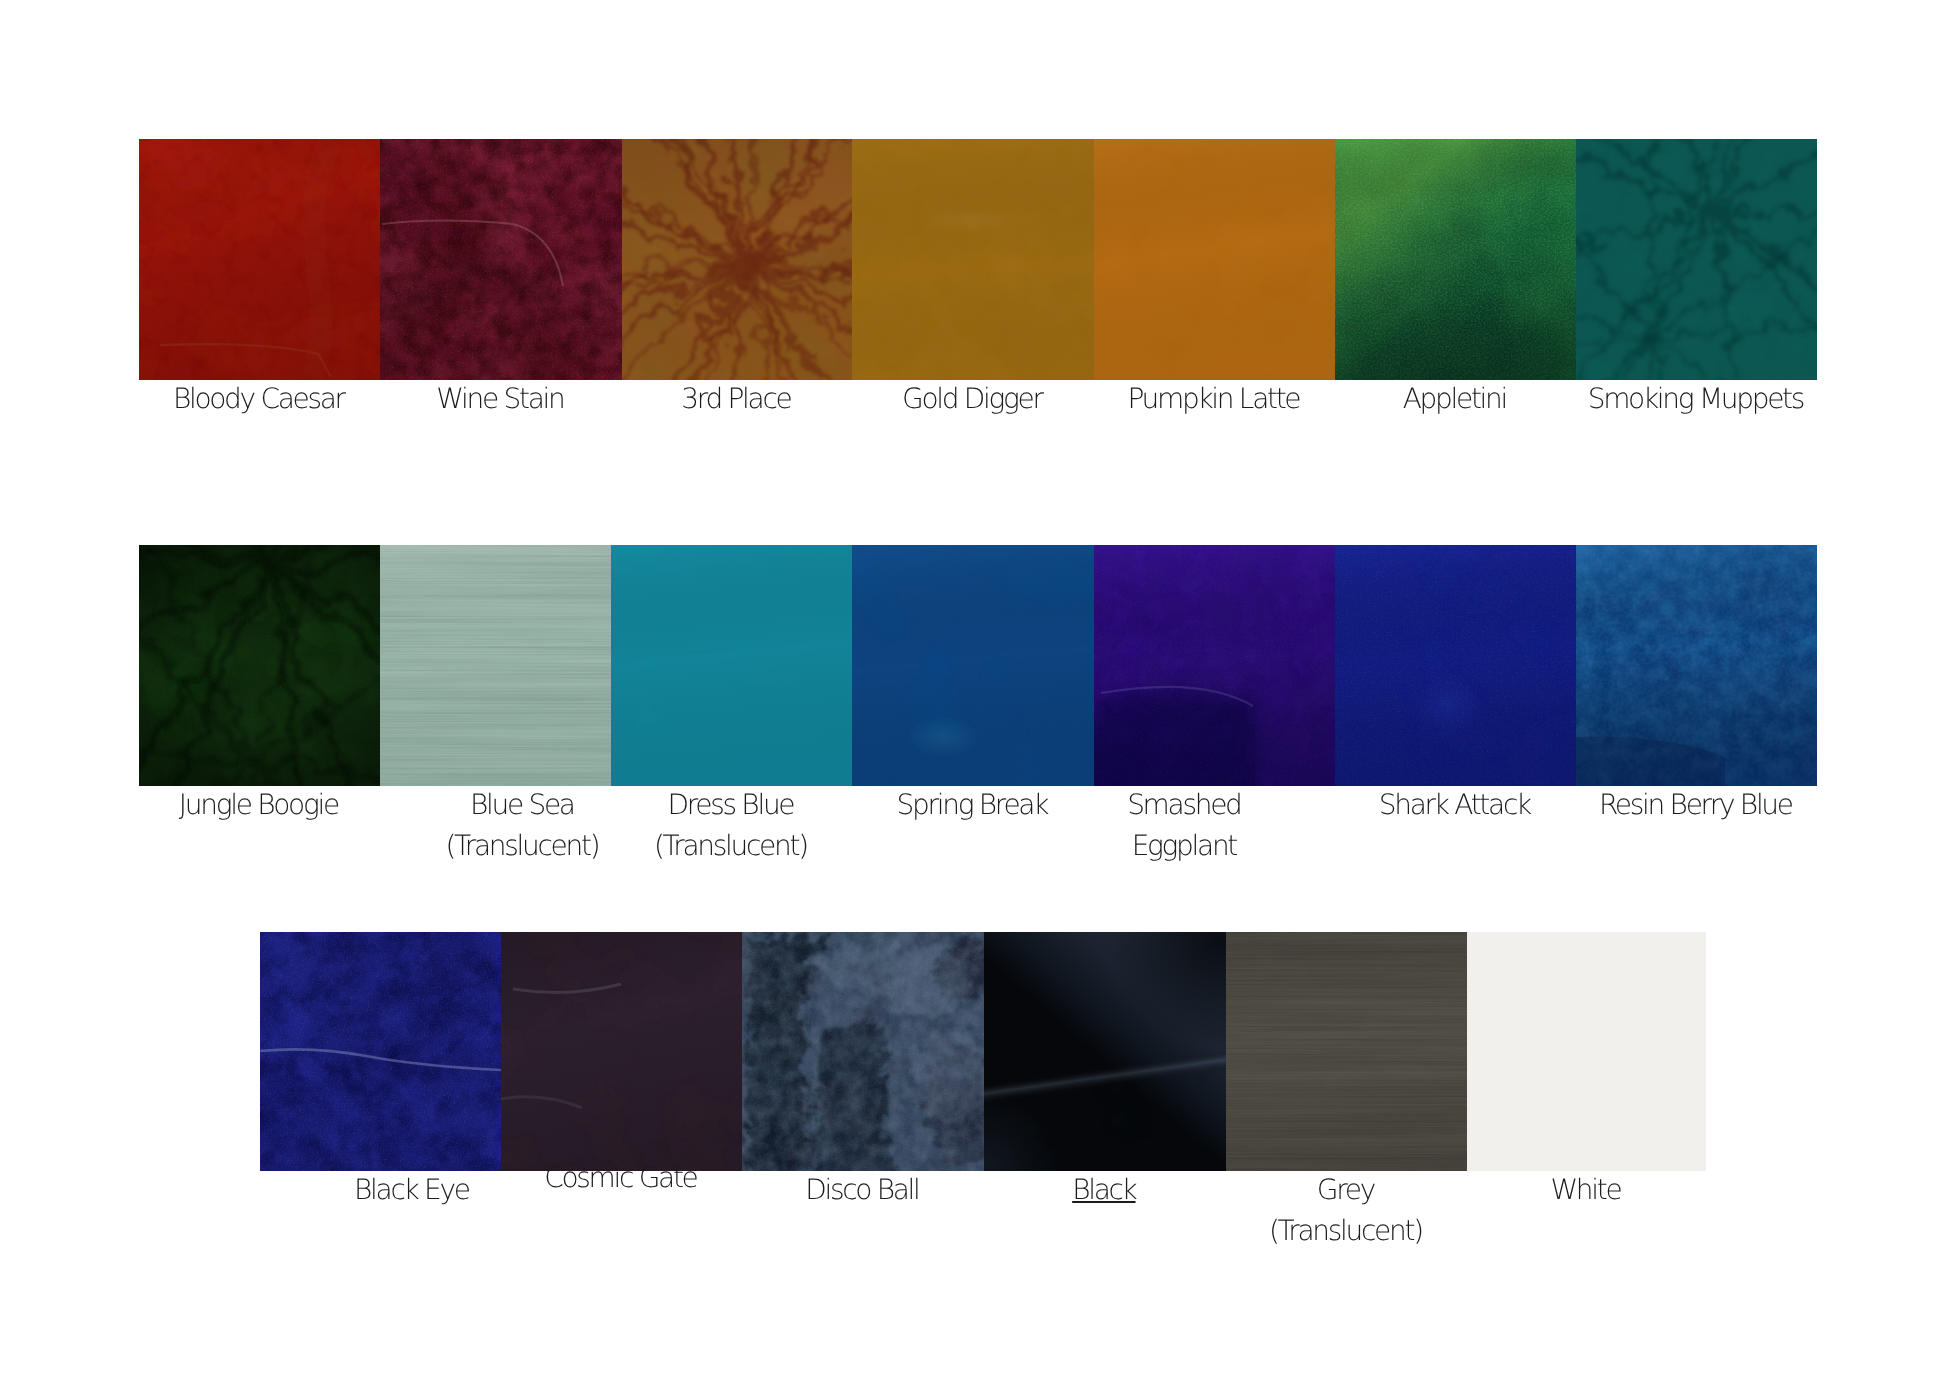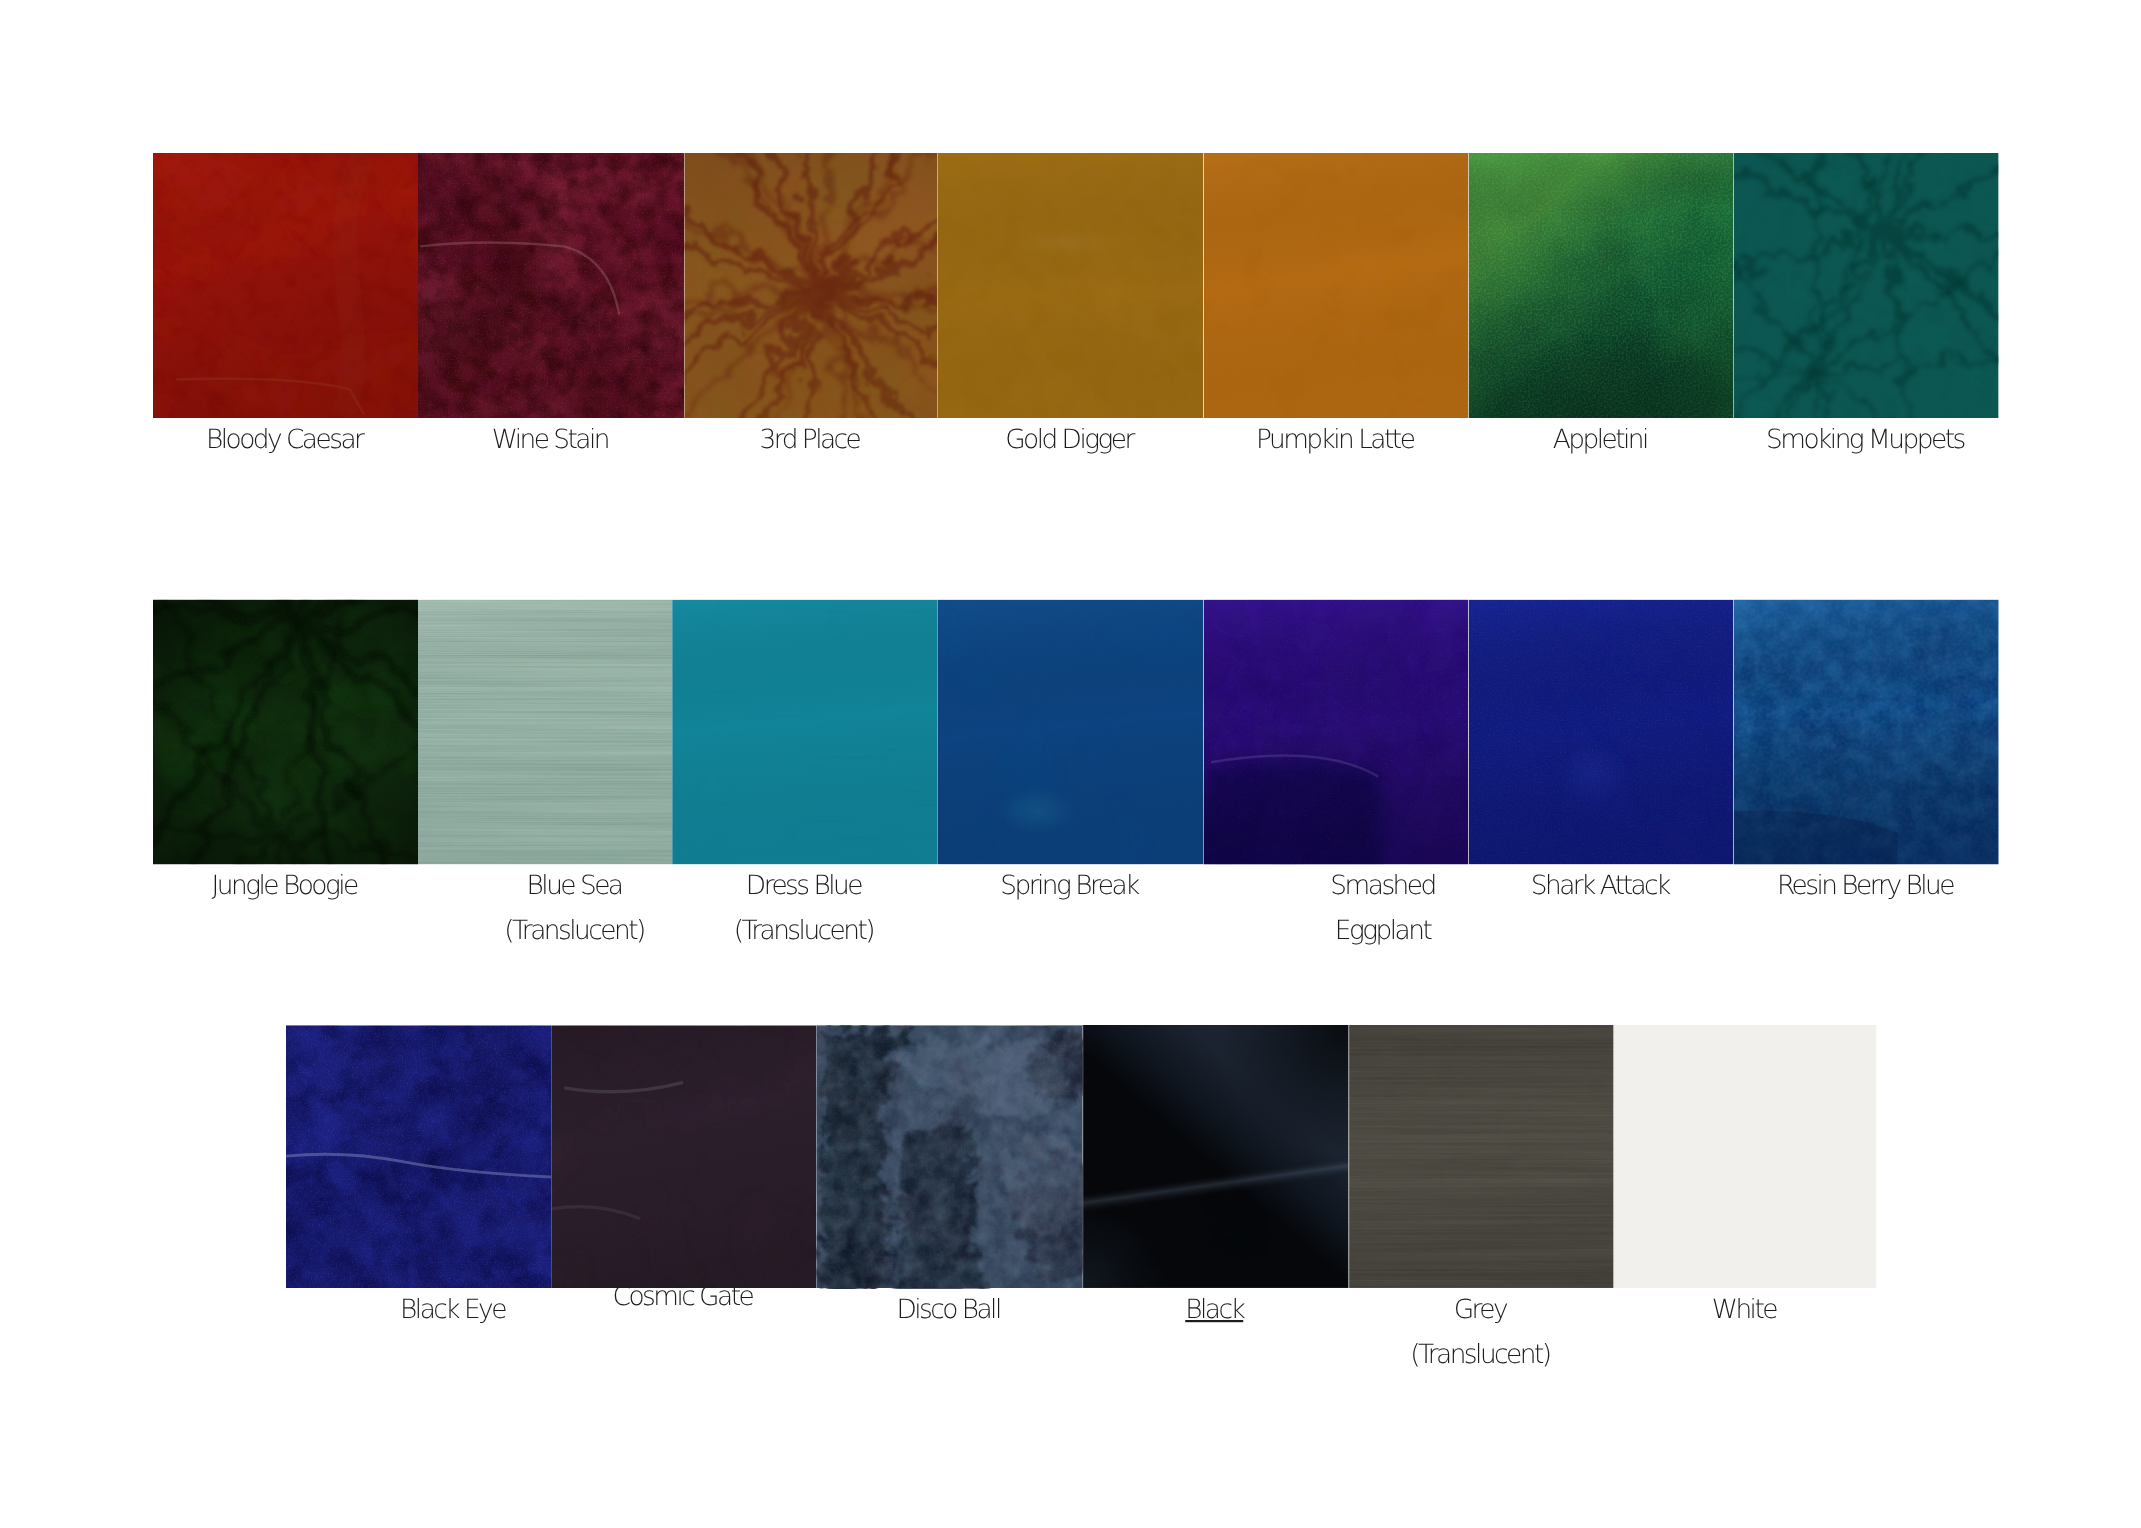--- a/index.html
+++ b/index.html
@@ -14,21 +14,21 @@
     position:relative;
   }
   .sheet{position:absolute;left:0;top:0;width:1946px;height:1389px;background:#ffffff;}
 
   .swatch{position:absolute;overflow:hidden;}
   .swatch svg{display:block;width:100%;height:100%;}
 
   .label{
     position:absolute;
     font-family:"DejaVu Sans",sans-serif;
-    font-size:24px;
+    font-size:28px;
     line-height:40.6px;
     color:#1c1c1c;
     text-align:center;
     font-weight:200;
     letter-spacing:-2.3px;
     white-space:nowrap;
     text-indent:-2.3px;
   }
   .label span{display:block;}
 </style>
@@ -846,21 +846,21 @@
       <span>Blue Sea</span>
       <span>(Translucent)</span>
     </div>
 <div class="label" style="left:731.5px;top:785.1px;transform:translateX(-50%) translateZ(0);">
       <span>Dress Blue</span>
       <span>(Translucent)</span>
     </div>
 <div class="label" style="left:973.0px;top:785.1px;transform:translateX(-50%) translateZ(0);">
       <span>Spring Break</span>
     </div>
-<div class="label" style="left:1258px;top:785.1px;transform:translateX(-50%) translateZ(0);">
+<div class="label" style="left:1185px;top:785.1px;transform:translateX(-50%) translateZ(0);">
       <span>Smashed</span>
       <span>Eggplant</span>
     </div>
 <div class="label" style="left:1455.5px;top:785.1px;transform:translateX(-50%) translateZ(0);">
       <span>Shark Attack</span>
     </div>
 <div class="label" style="left:1696.5px;top:785.1px;transform:translateX(-50%) translateZ(0);">
       <span>Resin Berry Blue</span>
     </div>
 <div class="label" style="left:380.5px;top:1170.1px;transform:translateX(-50%) translateZ(0);margin-left:32px;">

